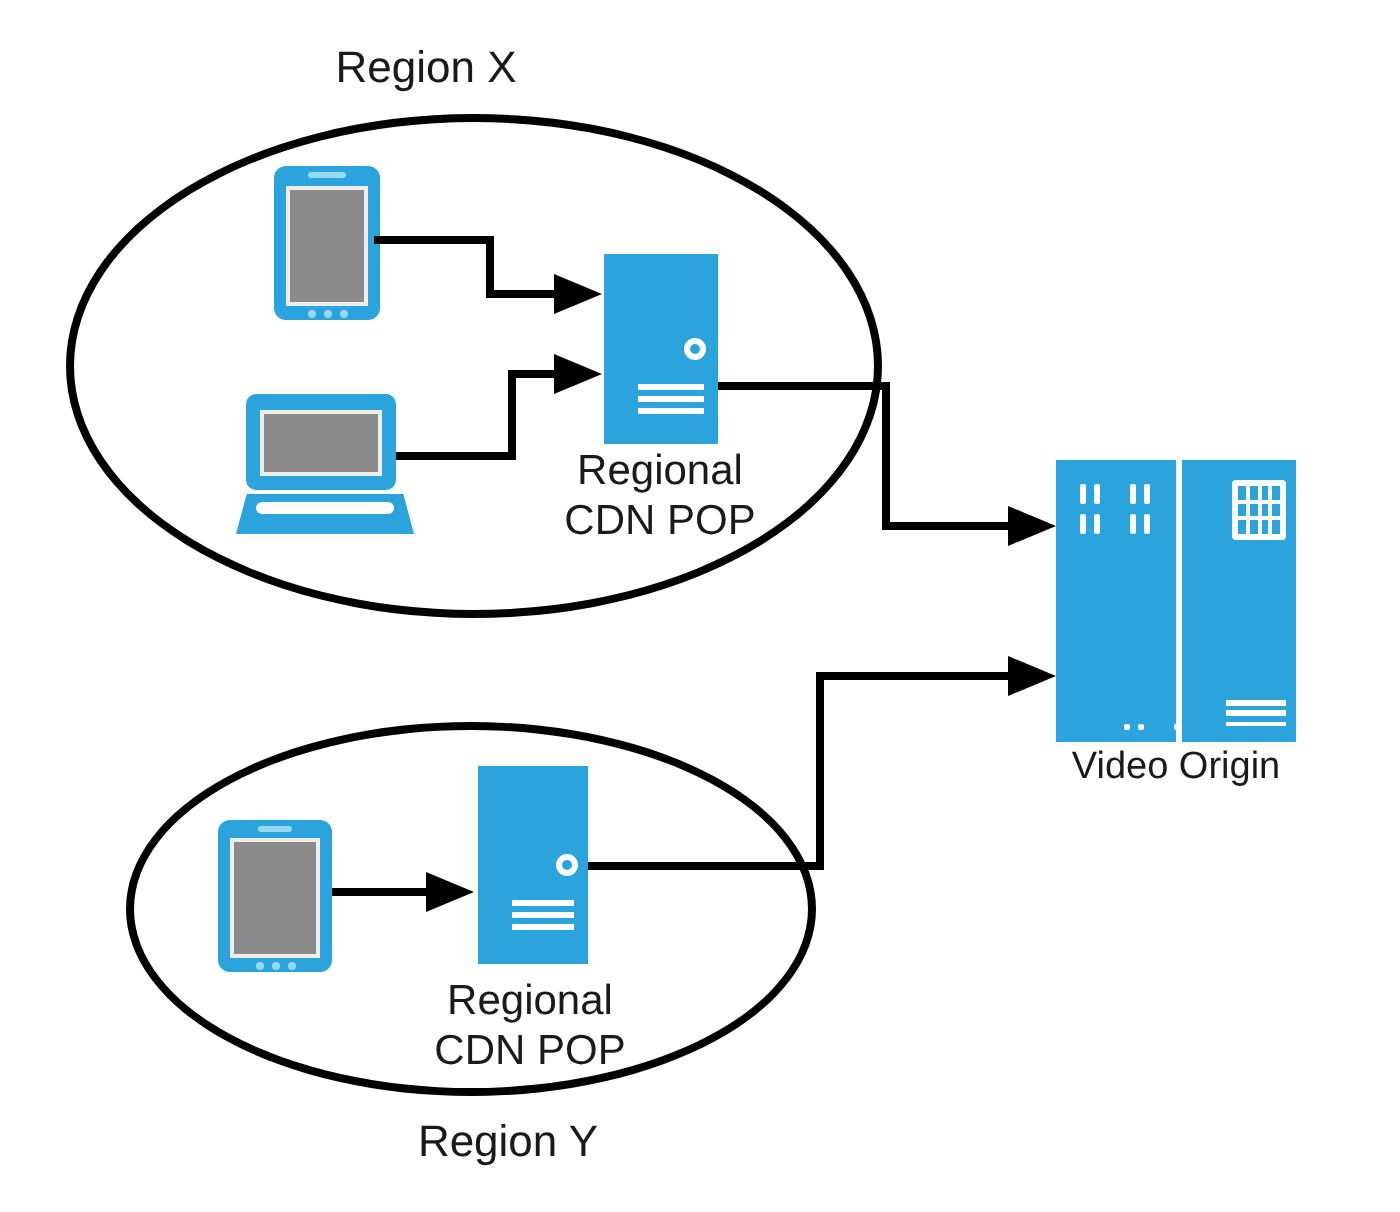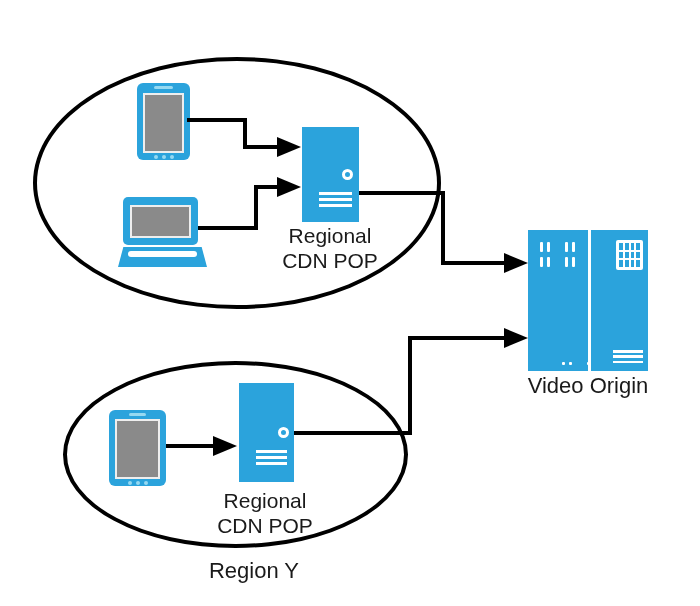--- a/index.html
+++ b/index.html
@@ -13,21 +13,21 @@
   #canvas{
     position:relative;width:700px;height:606px;background:#ffffff;overflow:hidden;
     font-family:"Liberation Sans","DejaVu Sans",sans-serif;color:var(--text);
   }
   
   .ellipse{position:absolute;border:4px solid var(--line);border-radius:50%;box-sizing:border-box;background:transparent;}
   
   .lbl{position:absolute;text-align:center;color:var(--text);white-space:nowrap;}
   .lbl-region{font-size:22px;}
   .lbl-pop{font-size:21px;line-height:25px;}
-  .lbl-origin{font-size:22px;}
+  .lbl-origin{font-size:19px;}
   
   .seg{position:absolute;background:var(--line);}
   .arrow-right{position:absolute;width:0;height:0;
     border-top:10px solid transparent;border-bottom:10px solid transparent;
     border-left:24px solid var(--line);}
   
   .tablet{position:absolute;background:var(--accent);border-radius:6px;}
   .tablet .speaker{position:absolute;height:3px;background:var(--detail);border-radius:2px;}
   .tablet .screen{position:absolute;background:var(--screen);border:2px solid #eeeeee;box-sizing:border-box;}
   .tablet .dots{position:absolute;left:0;right:0;display:flex;justify-content:center;gap:4px;}
@@ -54,20 +54,21 @@
     display:grid;grid-template-columns:repeat(4,1fr);grid-template-rows:repeat(3,1fr);gap:2px;padding:3px;box-sizing:border-box;}
   .gridpanel i{background:var(--accent);}
   .racklines{position:absolute;left:22px;top:120px;width:30px;}
   .racklines i{display:block;height:2.5px;background:#ffffff;margin-bottom:2.8px;}
 </style>
 </head>
 <body>
 
 <div id="canvas">
 
+  <div class="lbl lbl-region" style="left:133px;top:21px;width:160px;">Region X</div>
 
   <div class="ellipse" style="left:33px;top:57px;width:408px;height:252px;"></div>
 
   <div class="tablet" style="left:137px;top:83px;width:53px;height:77px;">
     <div class="speaker" style="left:17px;top:3px;width:19px;"></div>
     <div class="screen" style="left:6px;top:10px;width:41px;height:60px;"></div>
     <div class="dots" style="top:72px;">
         <i></i>
         <i></i>
         <i></i>

